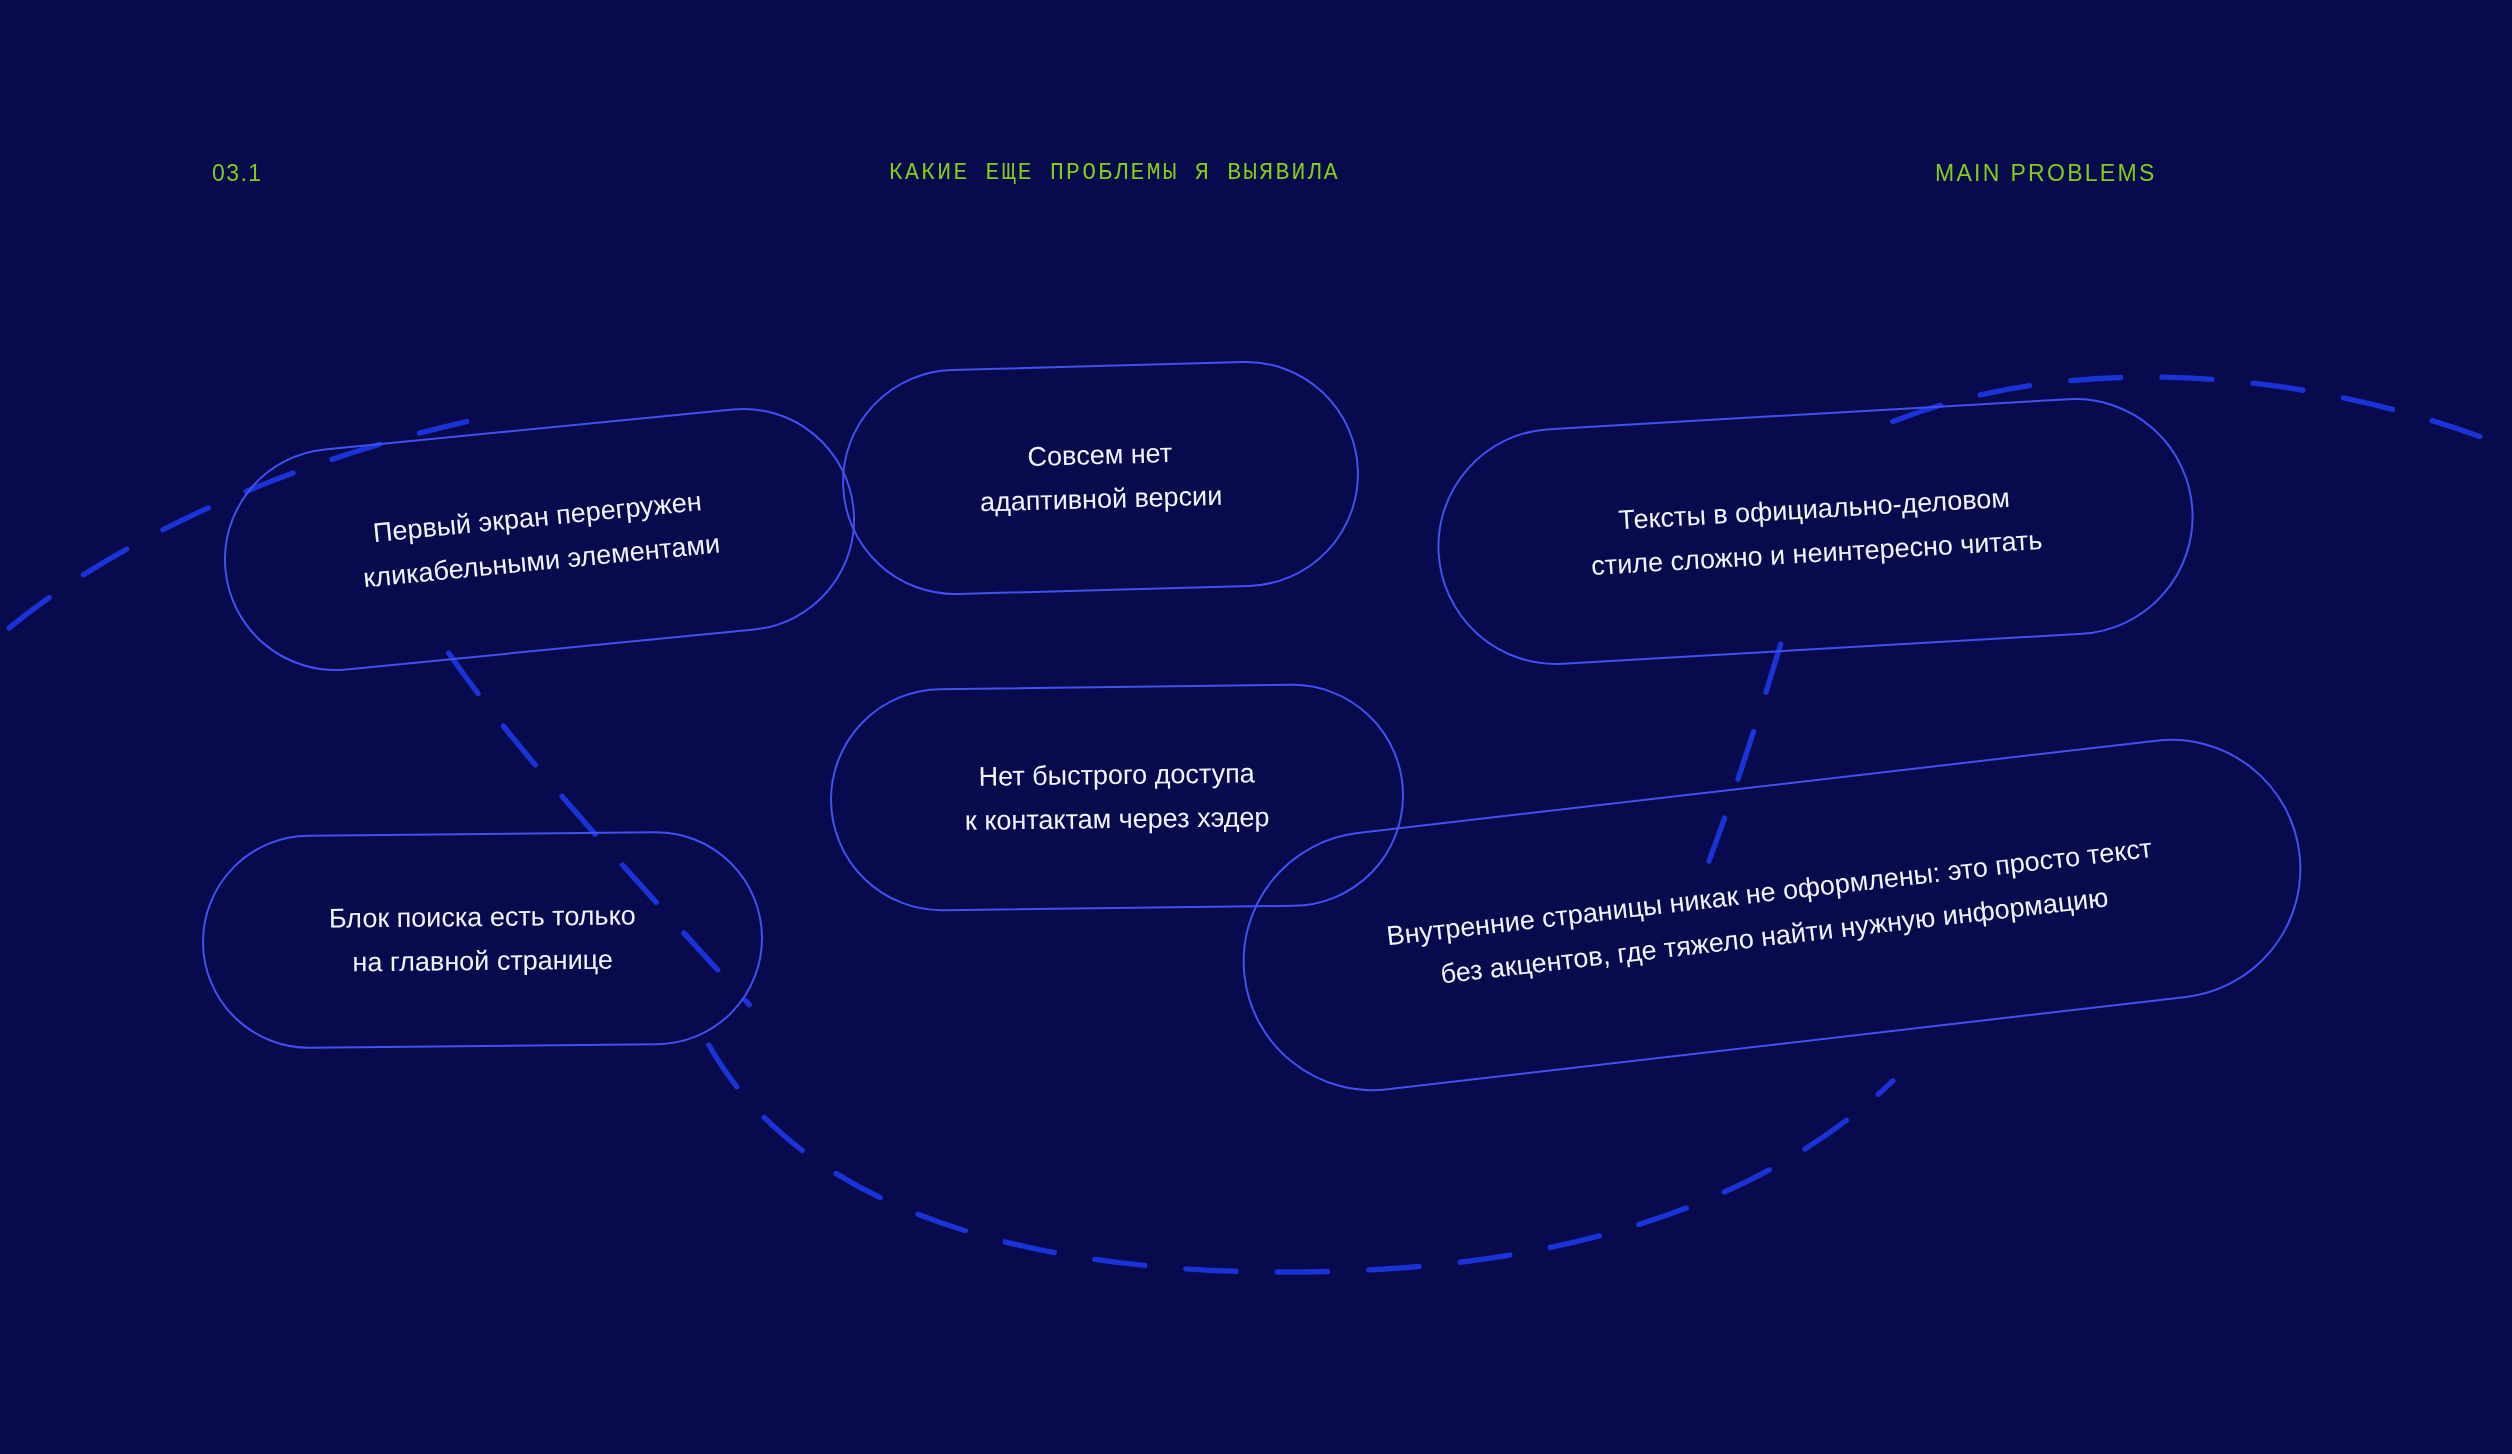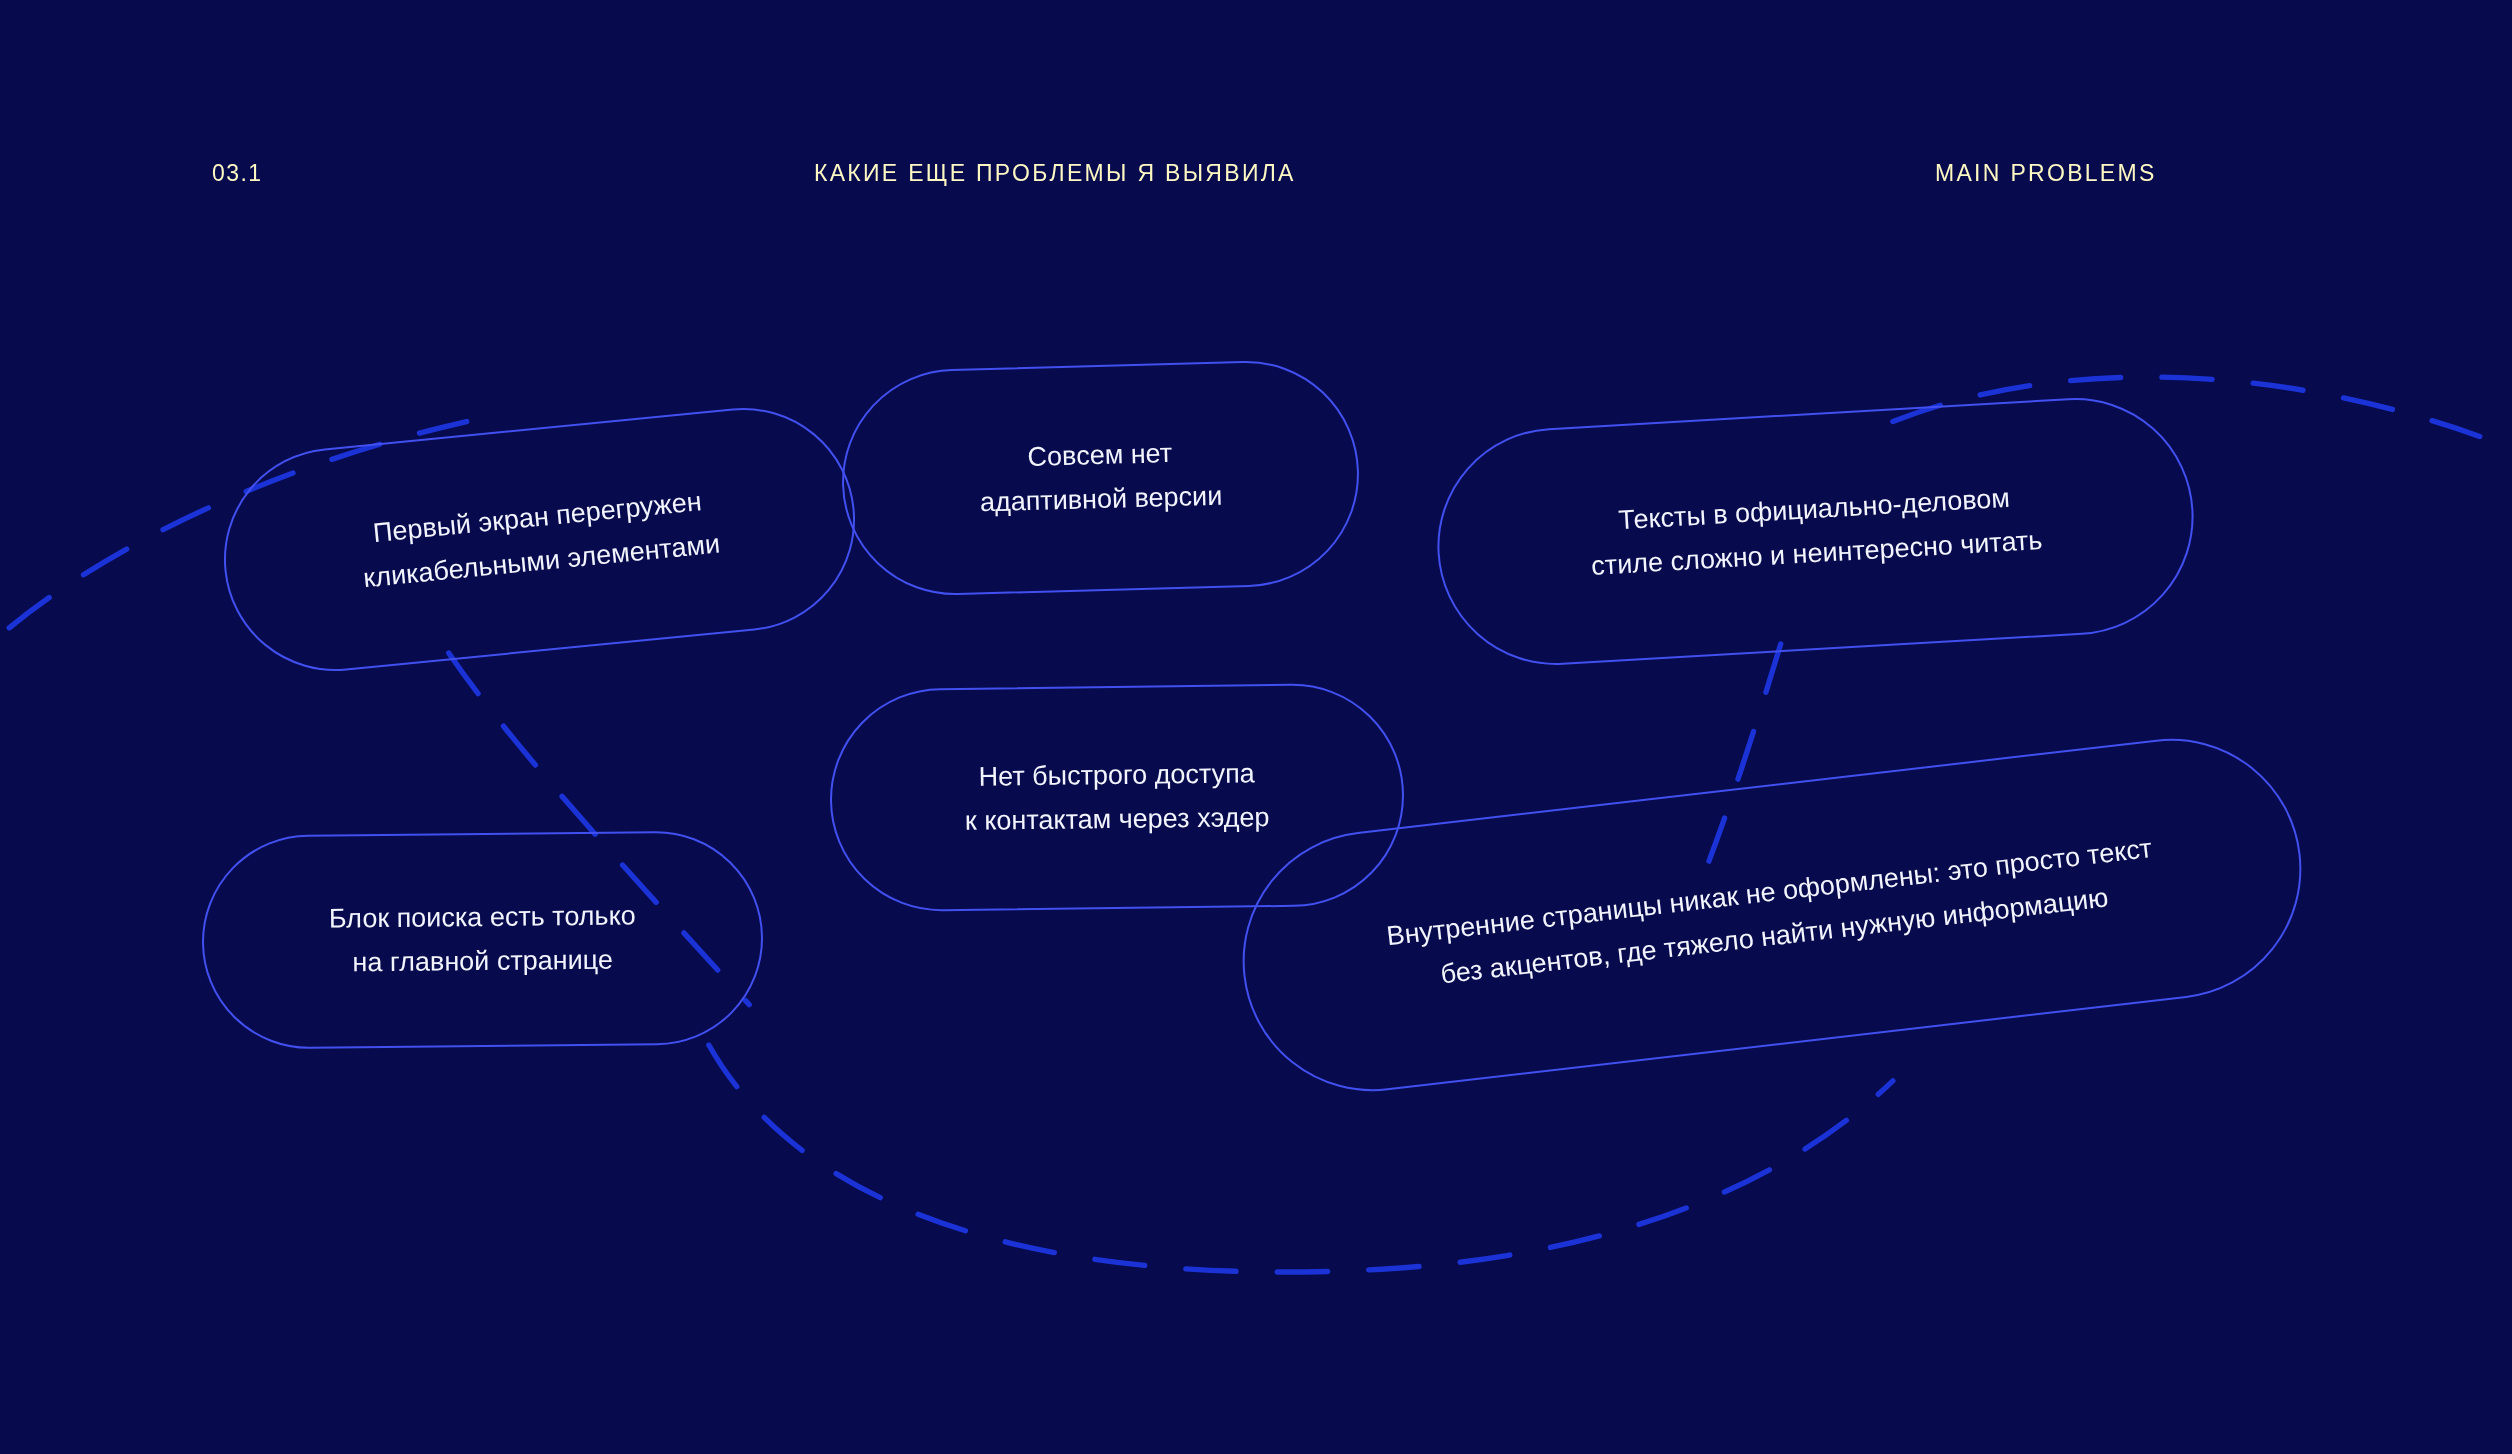--- a/index.html
+++ b/index.html
@@ -18,26 +18,26 @@
     background: #070a4d;
     overflow: hidden;
   }
 
   
   .hdr {
     position: absolute;
     top: 160px;
     font-size: 23px;
     letter-spacing: 2.3px;
-    color: #fef9c3;
+    color: #84cc16;
     white-space: nowrap;
     font-weight: 400;
   }
   #hdr-index   { left: 212px;  letter-spacing: 1.4px; }
-  #hdr-title   { left: 814px;  }
+  #hdr-title   { left: 889px; font-family: Liberation Mono, monospace;  }
   #hdr-section { left: 1935px; }
 
   
   #deco {
     position: absolute;
     inset: 0;
     width: 2512px;
     height: 1454px;
     pointer-events: none;
   }

